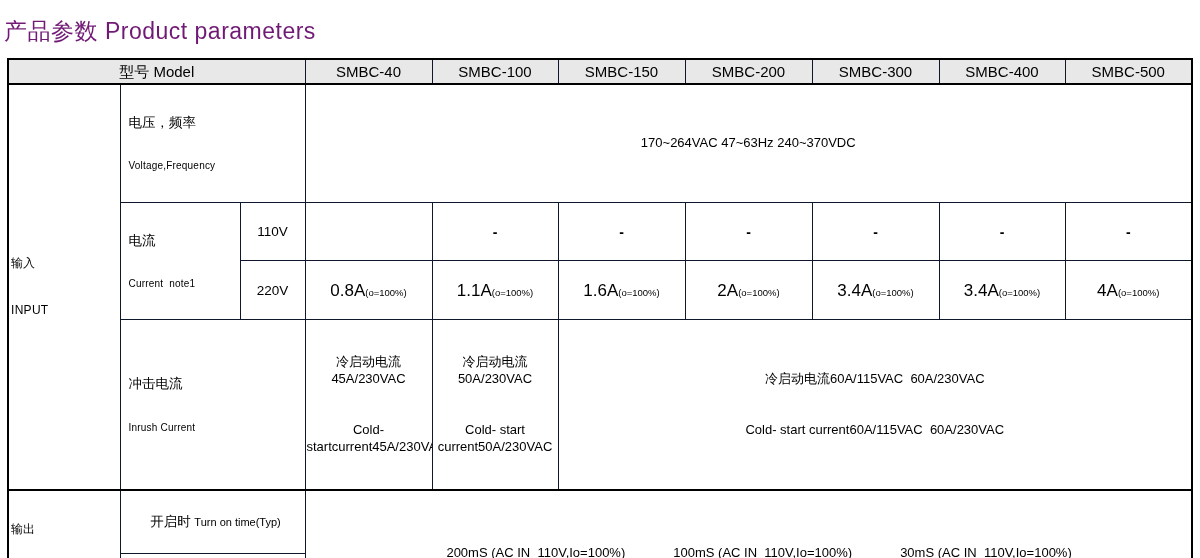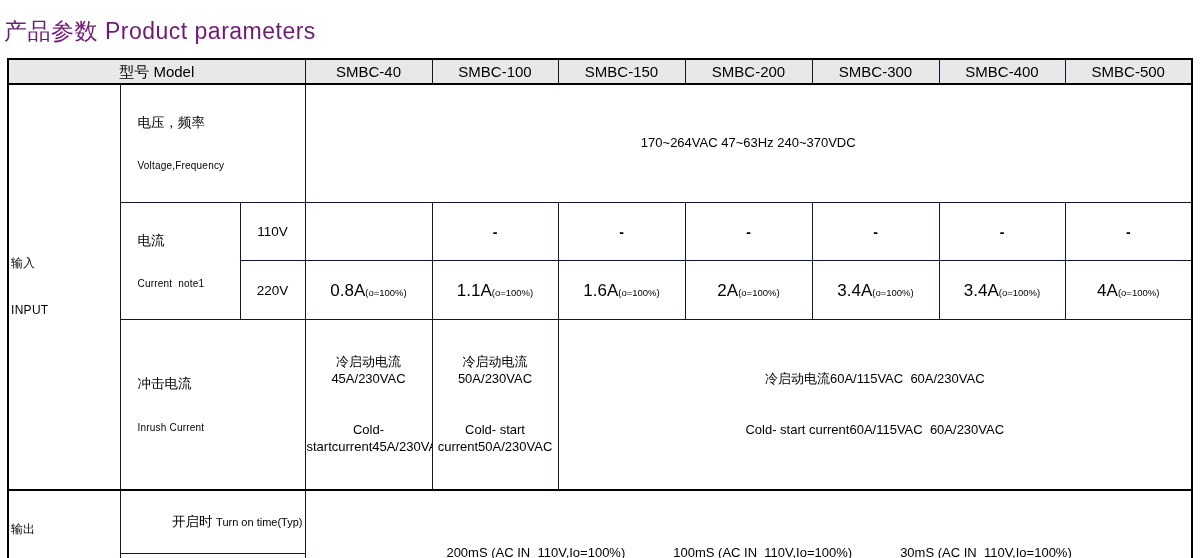--- a/index.html
+++ b/index.html
@@ -38,24 +38,24 @@
     background:#e8e8e8;
     font-size:15px;
     border-bottom:2px solid #000;
   }
   td.group{
     text-align:left;
     font-size:12px;
     line-height:1.3;
   }
   td.group .en{letter-spacing:0.3px;}
-  td.plabel{text-align:left;padding-left:17px;}
+  td.plabel{text-align:left;padding-left:8px;}
   td.plabel .zh{font-size:13.5px;}
   td.plabel .en{font-size:10px;letter-spacing:0.2px;}
-  td.plabel-inline{text-align:right;padding-left:8px;white-space:nowrap;}
+  td.plabel-inline{text-align:center;padding-left:8px;white-space:nowrap;}
   td.plabel-inline .zh{font-size:13.5px;}
   td.plabel-inline .en{font-size:11px;}
   td.subv{font-size:13.5px;}
   td.dash{font-weight:bold;font-size:14px;}
   .cur-main{font-size:17px;}
   .cur-sub{font-size:9.5px;}
   td.inrush-sm{font-size:13px;line-height:1.3;padding:0 1px;}
   td.inrush-lg{font-size:13px;line-height:1.3;}
   td.outvals span{margin:0 24px;}
 </style>

